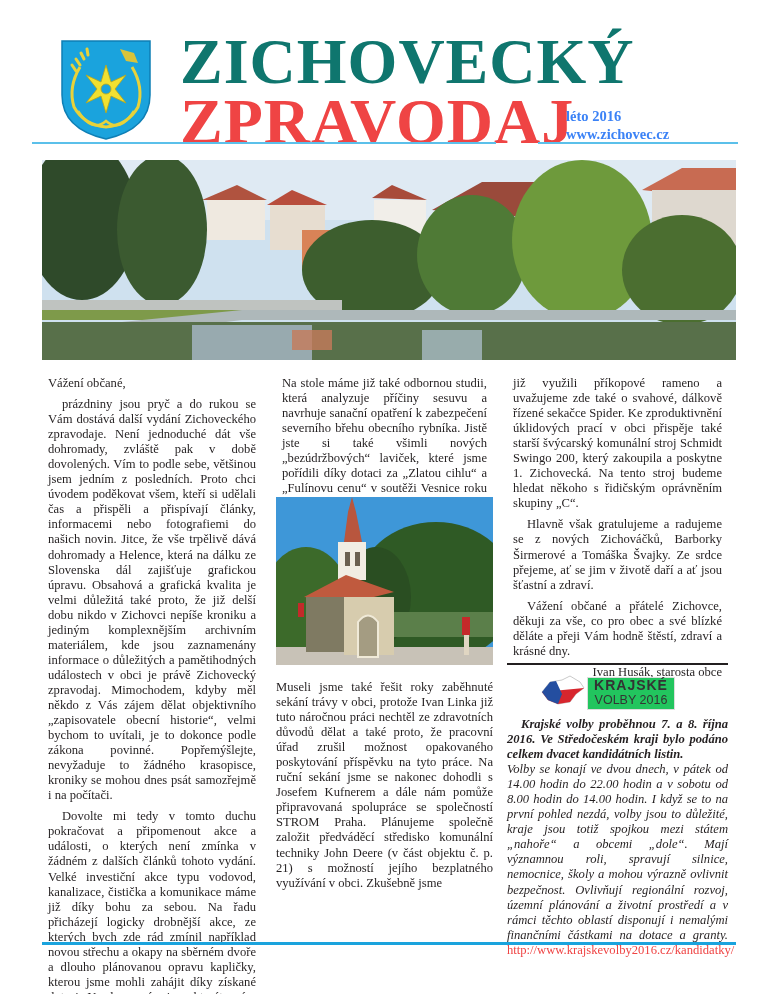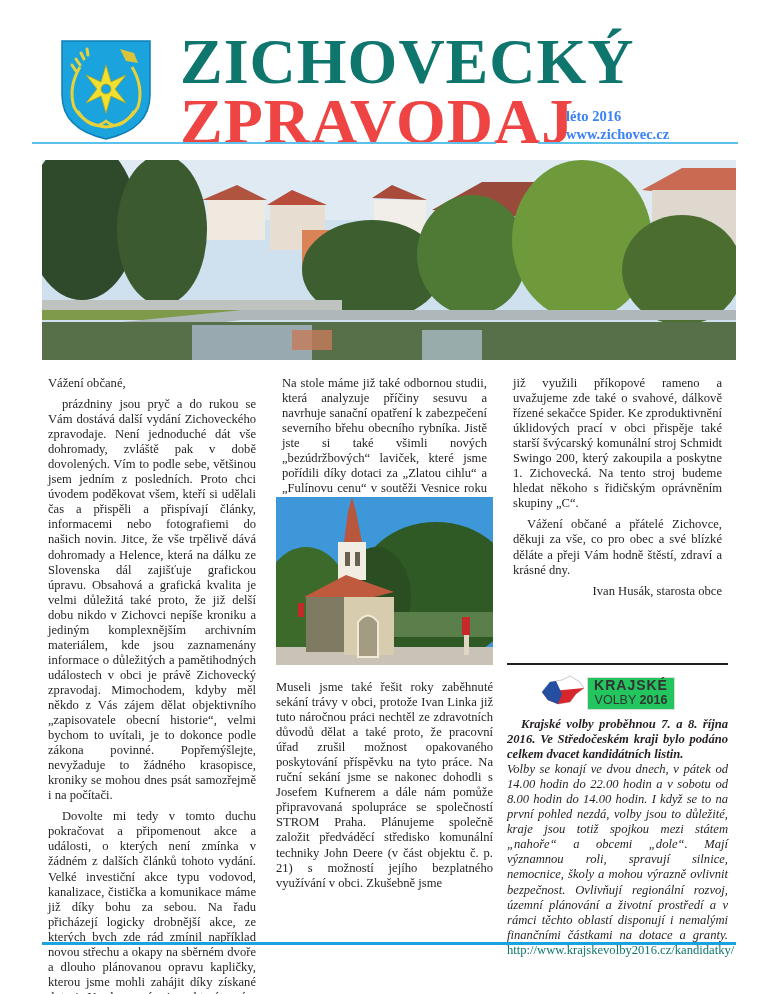--- a/index.html
+++ b/index.html
@@ -28,25 +28,25 @@
   .sign { text-align:right; }
 
   .photo-chapel { position:absolute; left:276px; top:497px; width:217px; height:168px; overflow:hidden; }
 
   .rule-black { position:absolute; left:507px; top:663px; width:221px; height:2px; background:#231f20; }
 
   .logo-volby { position:absolute; left:540px; top:674px; width:140px; height:36px; }
   .volby-box { position:absolute; left:587px; top:677px; width:88px; height:33px; border:1px solid #ddd; background:#22c55e; text-align:center; font-family:"Liberation Sans", sans-serif; }
   .volby-l1 { display:block; font-weight:bold; font-size:14px; line-height:15px; color:#333; letter-spacing:1px; }
   .volby-l2 { display:block; font-size:12.5px; line-height:14px; color:#333; }
-  .volby-l2 b { font-weight:bold; }
+  .volby-l2 b { font-weight:normal; }
 
   .elect { position:absolute; left:507px; top:717px; width:221px; font-size:12.6px; line-height:15.05px; text-align:justify; font-style:italic; }
   .elect .lead { font-weight:bold;margin-left:14px; }
-  .elect .link { color:#0f766e; font-style:normal; }
+  .elect .link { color:#ef4444; font-style:normal; }
 
   .rule-bottom { position:absolute; left:42px; top:942px; width:694px; height:3px; background:#1aa3dd; }
 </style>
 </head>
 <body>
 
 <svg class="crest" viewBox="0 0 96 104">
   <path d="M4 4 H92 V58 Q92 92 48 102 Q4 92 4 58 Z" fill="#1aa3dd" stroke="#0e7fb5" stroke-width="1.5"></path>
   <path d="M22 30 Q10 50 16 70 Q26 88 48 90 Q70 88 80 70 Q86 50 74 30" fill="none" stroke="#e8d23a" stroke-width="3"></path>
   <path d="M20 74 Q34 96 48 84 Q62 96 76 74" fill="none" stroke="#e8d23a" stroke-width="2.5"></path>
@@ -127,20 +127,21 @@
   <rect x="188" y="138" width="5" height="20" fill="#e0d6c2"></rect>
   <rect x="22" y="106" width="6" height="14" fill="#c42a2a"></rect>
 </svg>
 
 <div class="col2b">
   <p class="ind">Museli jsme také řešit roky zaběhnuté sekání trávy v obci, protože Ivan Linka již tuto náročnou práci nechtěl ze zdravotních důvodů dělat a také proto, že pracovní úřad zrušil možnost opakovaného poskytování příspěvku na tyto práce. Na ruční sekání jsme se nakonec dohodli s Josefem Kufnerem a dále nám pomůže připravovaná spolupráce se společností STROM Praha. Plánujeme společně založit předváděcí středisko komunální techniky John Deere (v část objektu č. p. 21) s možností jejího bezplatného využívání v obci. Zkušebně jsme</p>
 </div>
 
 <div class="col col3">
   <p>již využili příkopové rameno a uvažujeme zde také o svahové, dálkově řízené sekačce Spider. Ke zproduktivnění úklidových prací v obci přispěje také starší švýcarský komunální stroj Schmidt Swingo 200, který zakoupila a poskytne 1. Zichovecká. Na tento stroj budeme hledat někoho s řidičským oprávněním skupiny „C“.</p>
+  <p class="ind">Hlavně však gratulujeme a radujeme se z nových Zichováčků, Barborky Širmerové a Tomáška Švajky. Ze srdce přejeme, ať se jim v životě daří a ať jsou šťastní a zdraví.</p>
   <p class="ind">Vážení občané a přátelé Zichovce, děkuji za vše, co pro obec a své blízké děláte a přeji Vám hodně štěstí, zdraví a krásné dny.</p>
   <p class="sign">Ivan Husák, starosta obce</p>
 </div>
 
 <div class="rule-black"></div>
 
 <svg class="logo-volby" viewBox="0 0 140 36">
   <path d="M2 18 L10 8 L22 6 L30 2 L40 8 L44 14 L36 20 L30 28 L18 30 L8 26 Z" fill="#ffffff" stroke="#bbb" stroke-width="0.8"></path>
   <path d="M2 18 L44 14 L36 20 L30 28 L18 30 L8 26 Z" fill="#d7262e"></path>
   <path d="M2 18 L10 8 L16 7 L22 20 L18 30 L8 26 Z" fill="#244ea0"></path>

